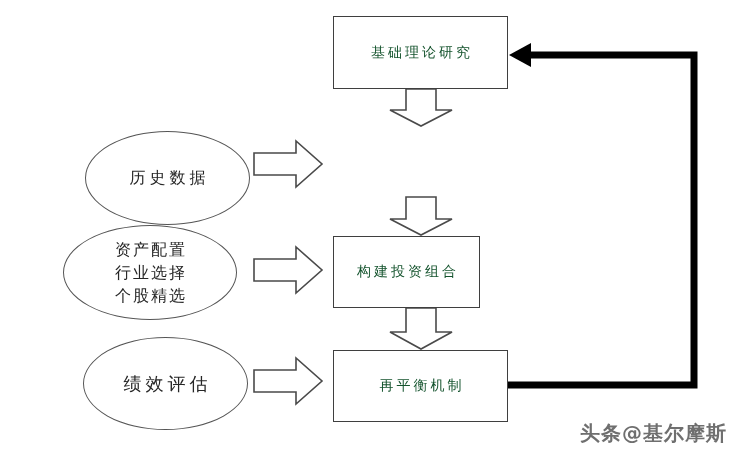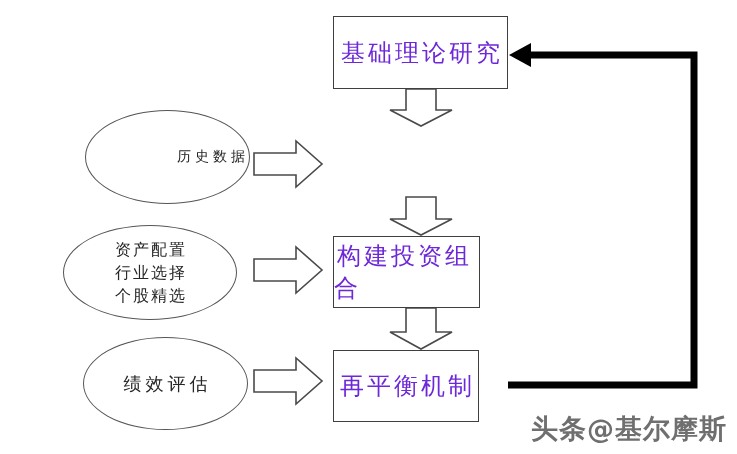--- a/index.html
+++ b/index.html
@@ -16,45 +16,45 @@
     overflow: hidden;
   }
   .flow-box {
     position: absolute;
     box-sizing: border-box;
     border: 1.5px solid #3f3f3f;
     background: #ffffff;
     display: flex;
     align-items: center;
     justify-content: center;
-    font-size: 24px;
+    font-size: 14px;
     letter-spacing: 3px;
-    color: #6d28d9;
+    color: #14532d;
     text-indent: 3px;
     z-index: 2;
   }
   #box-1 { left: 333px; top: 16px;  width: 175px; height: 73px; }
   #box-2 { left: 333px; top: 127px; width: 175px; height: 70px; }
   #box-3 { left: 333px; top: 236px; width: 147px; height: 72px; }
-  #box-4 { left: 333px; top: 350px; width: 146px; height: 72px; }
+  #box-4 { left: 333px; top: 350px; width: 175px; height: 72px; }
 
   .ellipse {
     position: absolute;
     box-sizing: border-box;
     border: 1.5px solid #565656;
     border-radius: 50%;
     background: #ffffff;
     display: flex;
     flex-direction: column;
     align-items: center;
     justify-content: center;
     color: #262626;
     z-index: 2;
   }
-  #ellipse-1 { left: 85px; top: 110px; width: 165px; height: 94px; font-size: 14px; letter-spacing: 4px; text-indent: 4px; align-items: flex-end; }
+  #ellipse-1 { left: 85px; top: 131px; width: 165px; height: 94px; font-size: 16px; letter-spacing: 4px; text-indent: 4px; }
   #ellipse-2 { left: 63px; top: 225px; width: 174px; height: 95px; font-size: 16px; letter-spacing: 2px; line-height: 23px; text-indent: 2px; }
   #ellipse-3 { left: 83px; top: 337px; width: 165px; height: 93px; font-size: 18px; letter-spacing: 4px; text-indent: 4px; }
 
   #arrow-layer {
     position: absolute;
     left: 0; top: 0;
     width: 737px;
     height: 454px;
     z-index: 1;
   }
@@ -71,21 +71,21 @@
     stroke-linejoin: miter;
   }
   .feedback-head {
     fill: #000000;
     stroke: none;
   }
   #watermark {
     position: absolute;
     right: 10px;
     bottom: 7px;
-    font-size: 27px;
+    font-size: 20px;
     font-weight: bold;
     letter-spacing: 1px;
     color: #6f6f6f;
     text-shadow: 2px 2px 0 #ffffff;
     z-index: 3;
   }
 </style>
 </head>
 <body>
 

